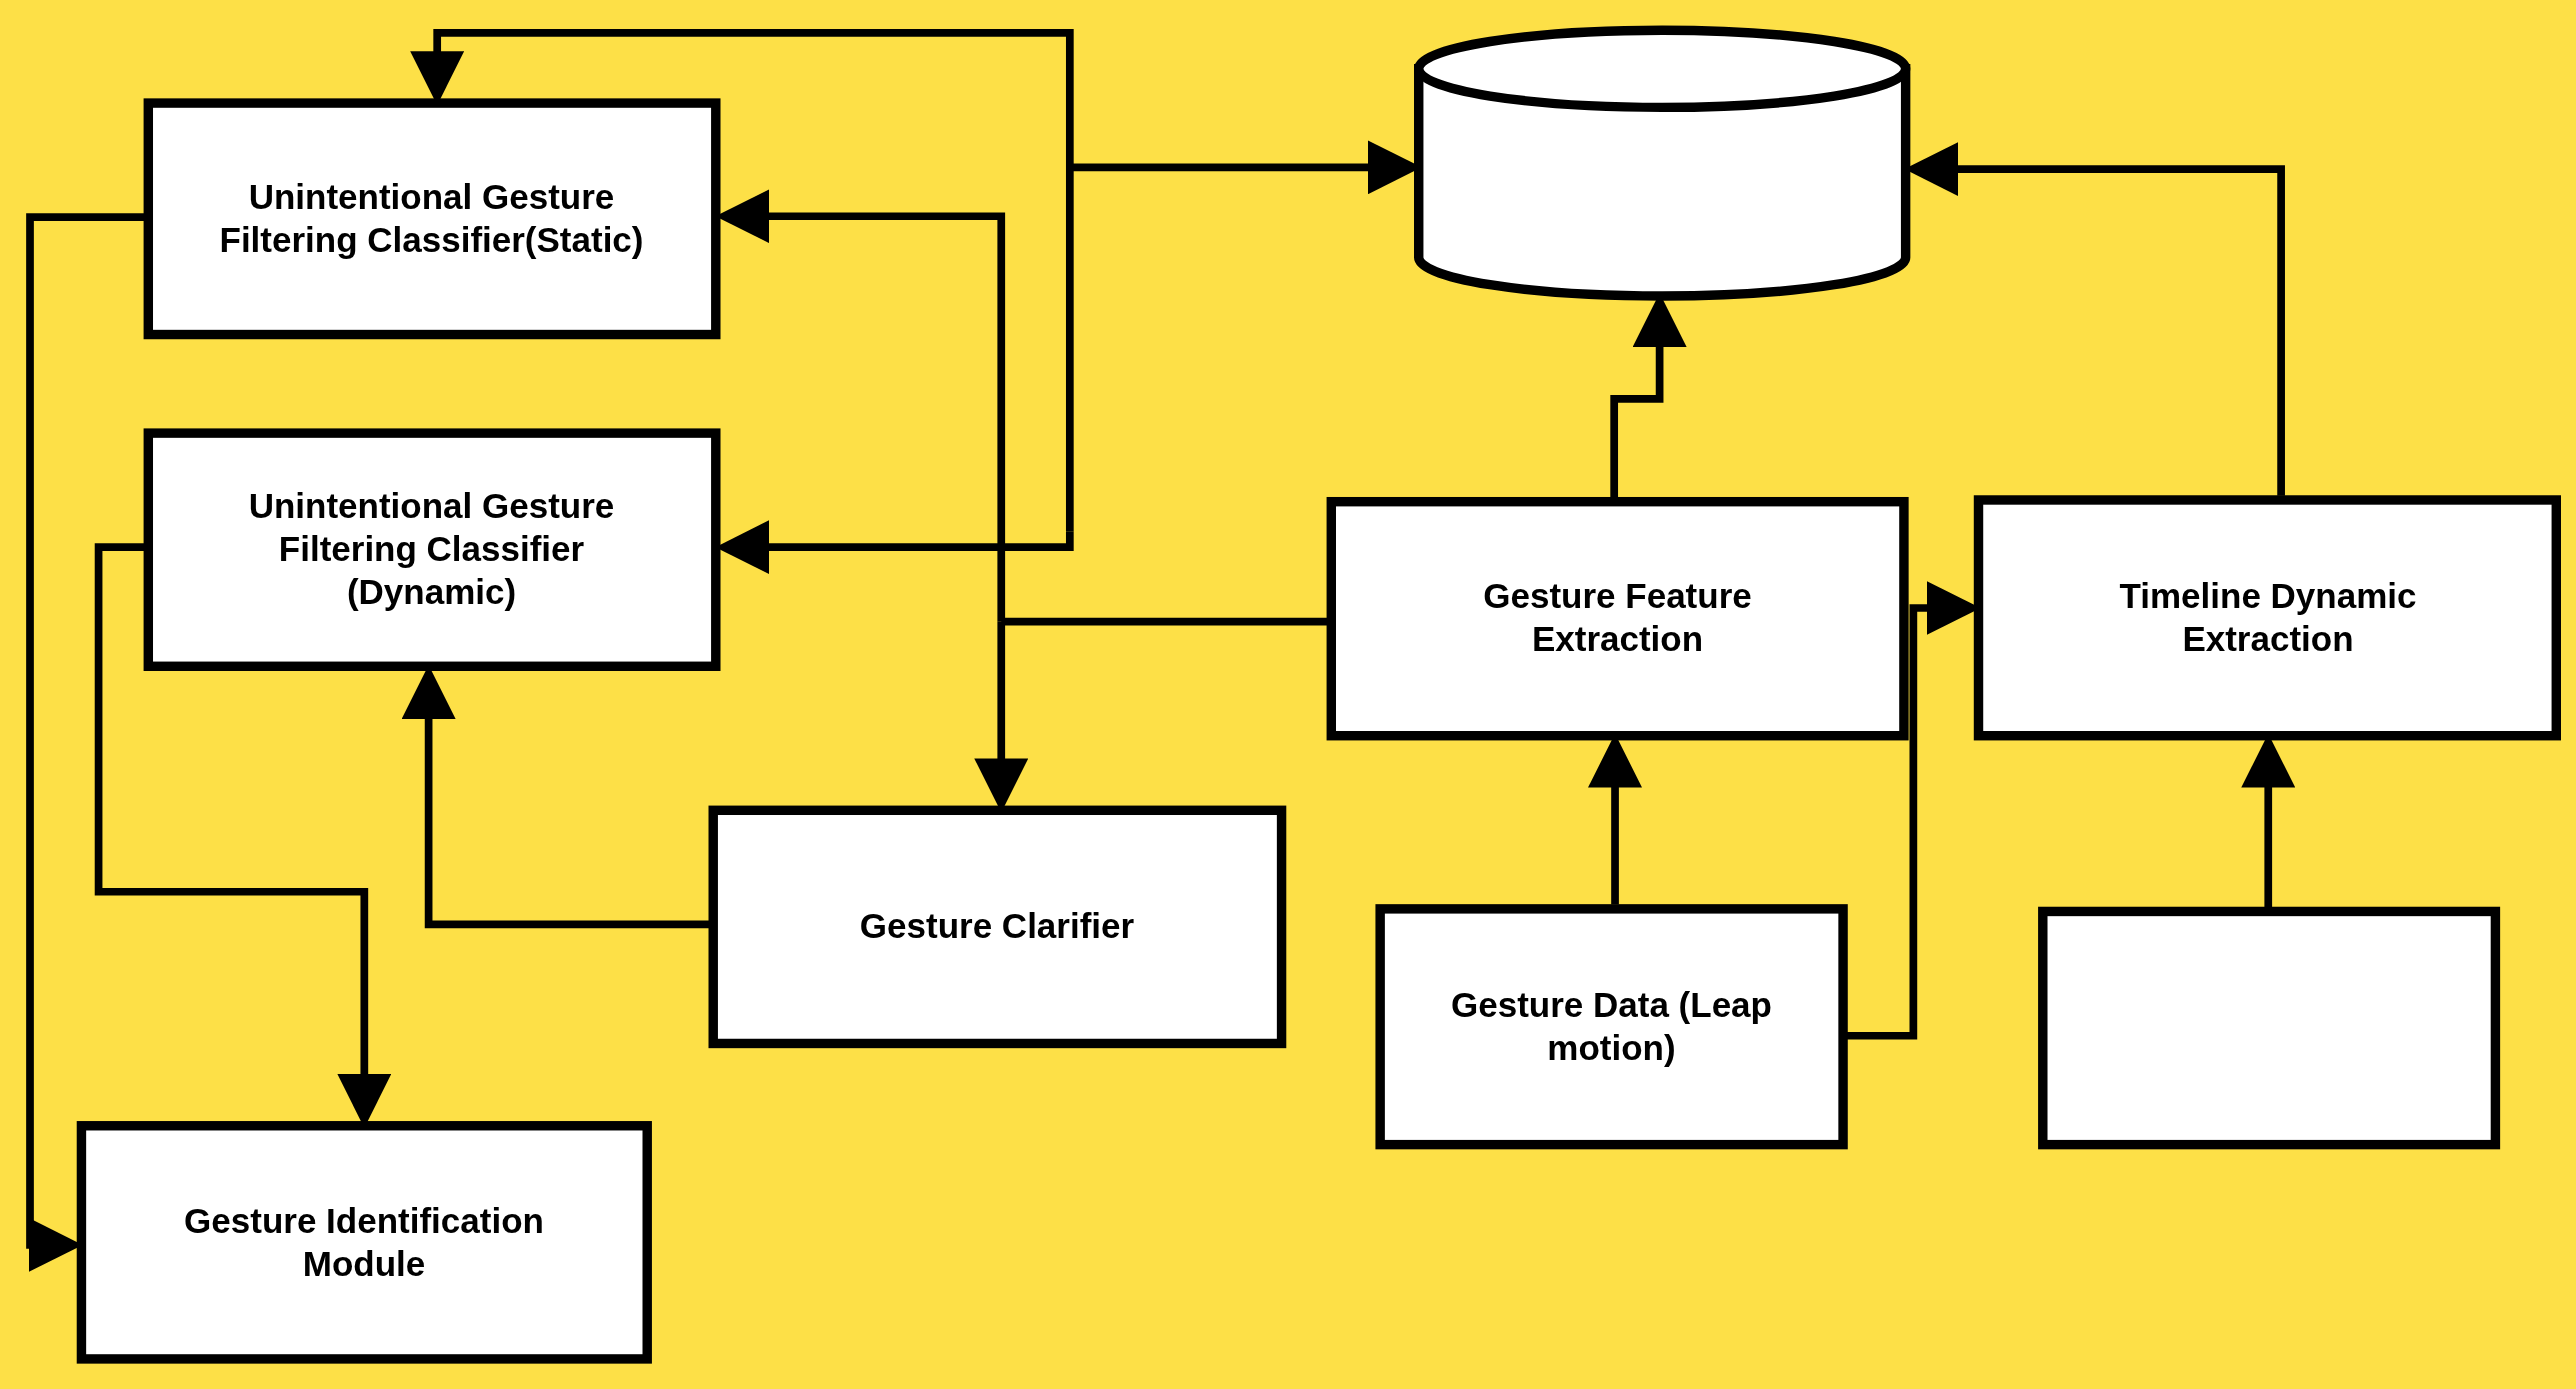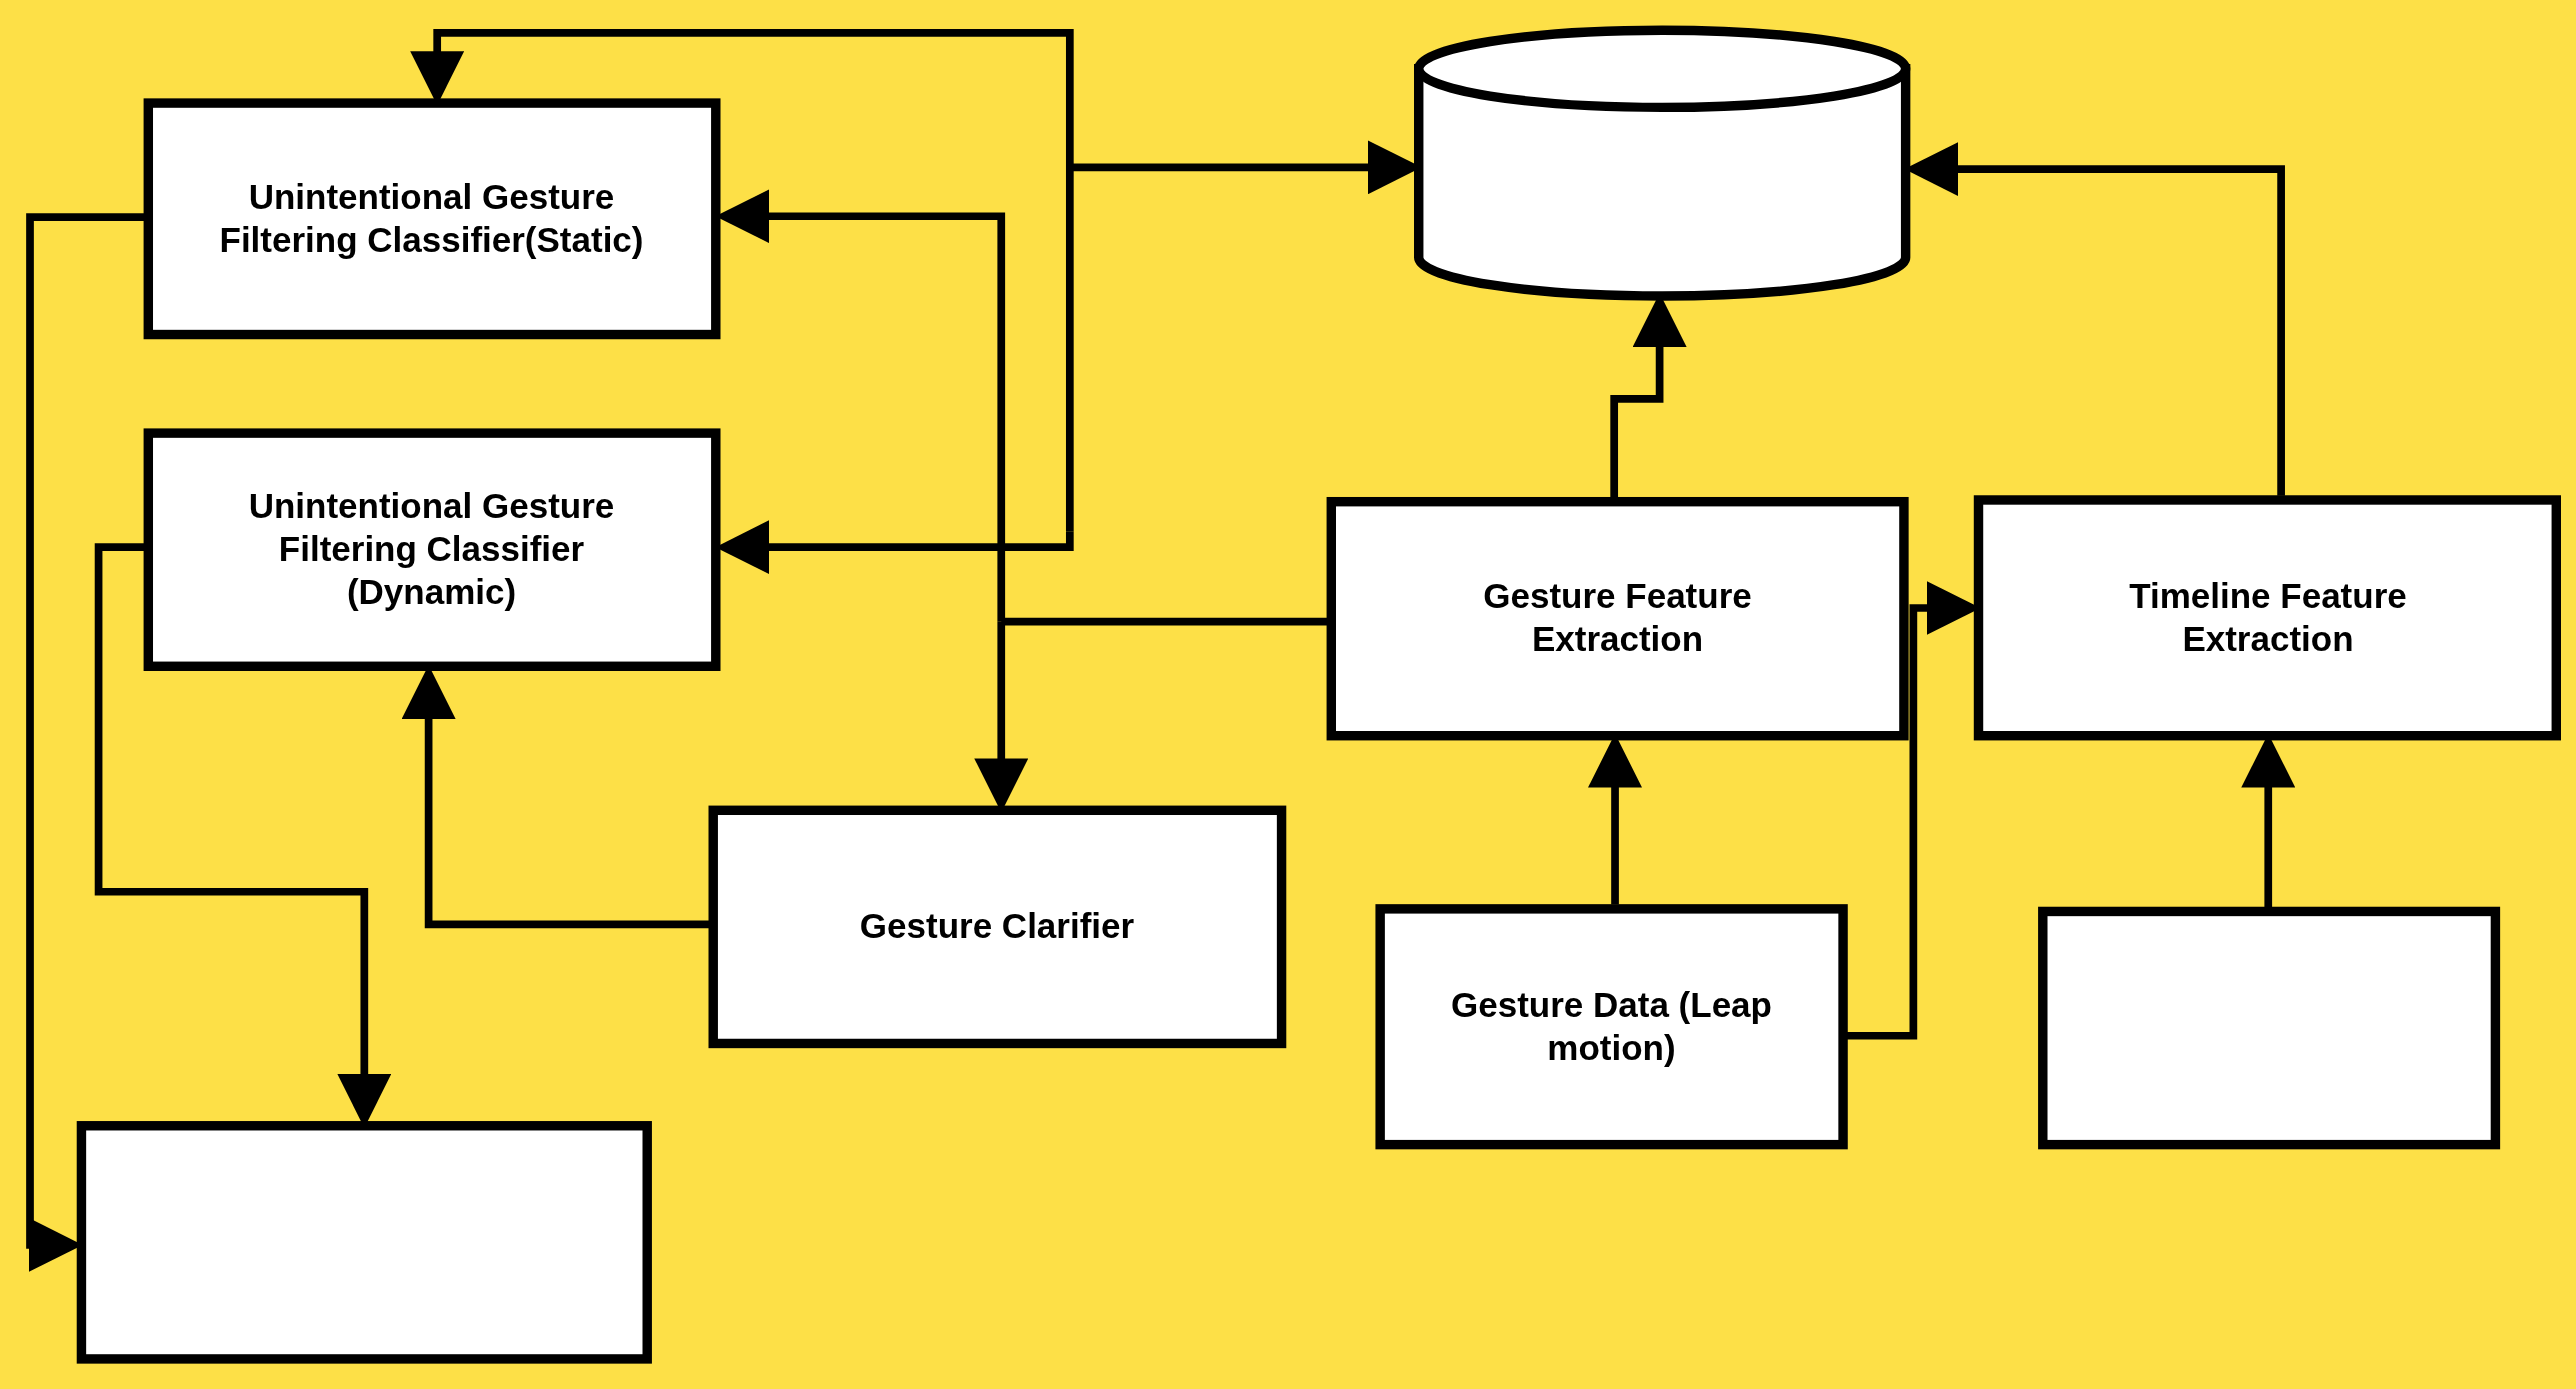--- a/index.html
+++ b/index.html
@@ -101,26 +101,28 @@
 
   <div class="node-label lbl-big" style="left:148px; top:103px; width:567px; height:231px;">Unintentional Gesture
 Filtering Classifier(Static)</div>
 
   <div class="node-label lbl-big" style="left:148px; top:433px; width:567px; height:233px;">Unintentional Gesture
 Filtering Classifier
 (Dynamic)</div>
 
   <div class="node-label lbl-big" style="left:713px; top:810px; width:568px; height:233px;">Gesture Clarifier</div>
 
+  <div class="node-label lbl-big" style="left:81px; top:1126px; width:566px; height:233px;">Gesture Identification
+Module</div>
 
 
   <div class="node-label lbl-big" style="left:1331px; top:501px; width:573px; height:234px;">Gesture Feature
 Extraction</div>
 
-  <div class="node-label lbl-big" style="left:1979px; top:500px; width:578px; height:236px;">Timeline Feature
+  <div class="node-label lbl-big" style="left:1979px; top:500px; width:578px; height:236px;">Timeline Dynamic
 Extraction</div>
 
   <div class="node-label lbl-big" style="left:1380px; top:909px; width:463px; height:236px;">Gesture Data (Leap
 motion)</div>
 
 
 </div>
 
 
 </body></html>

